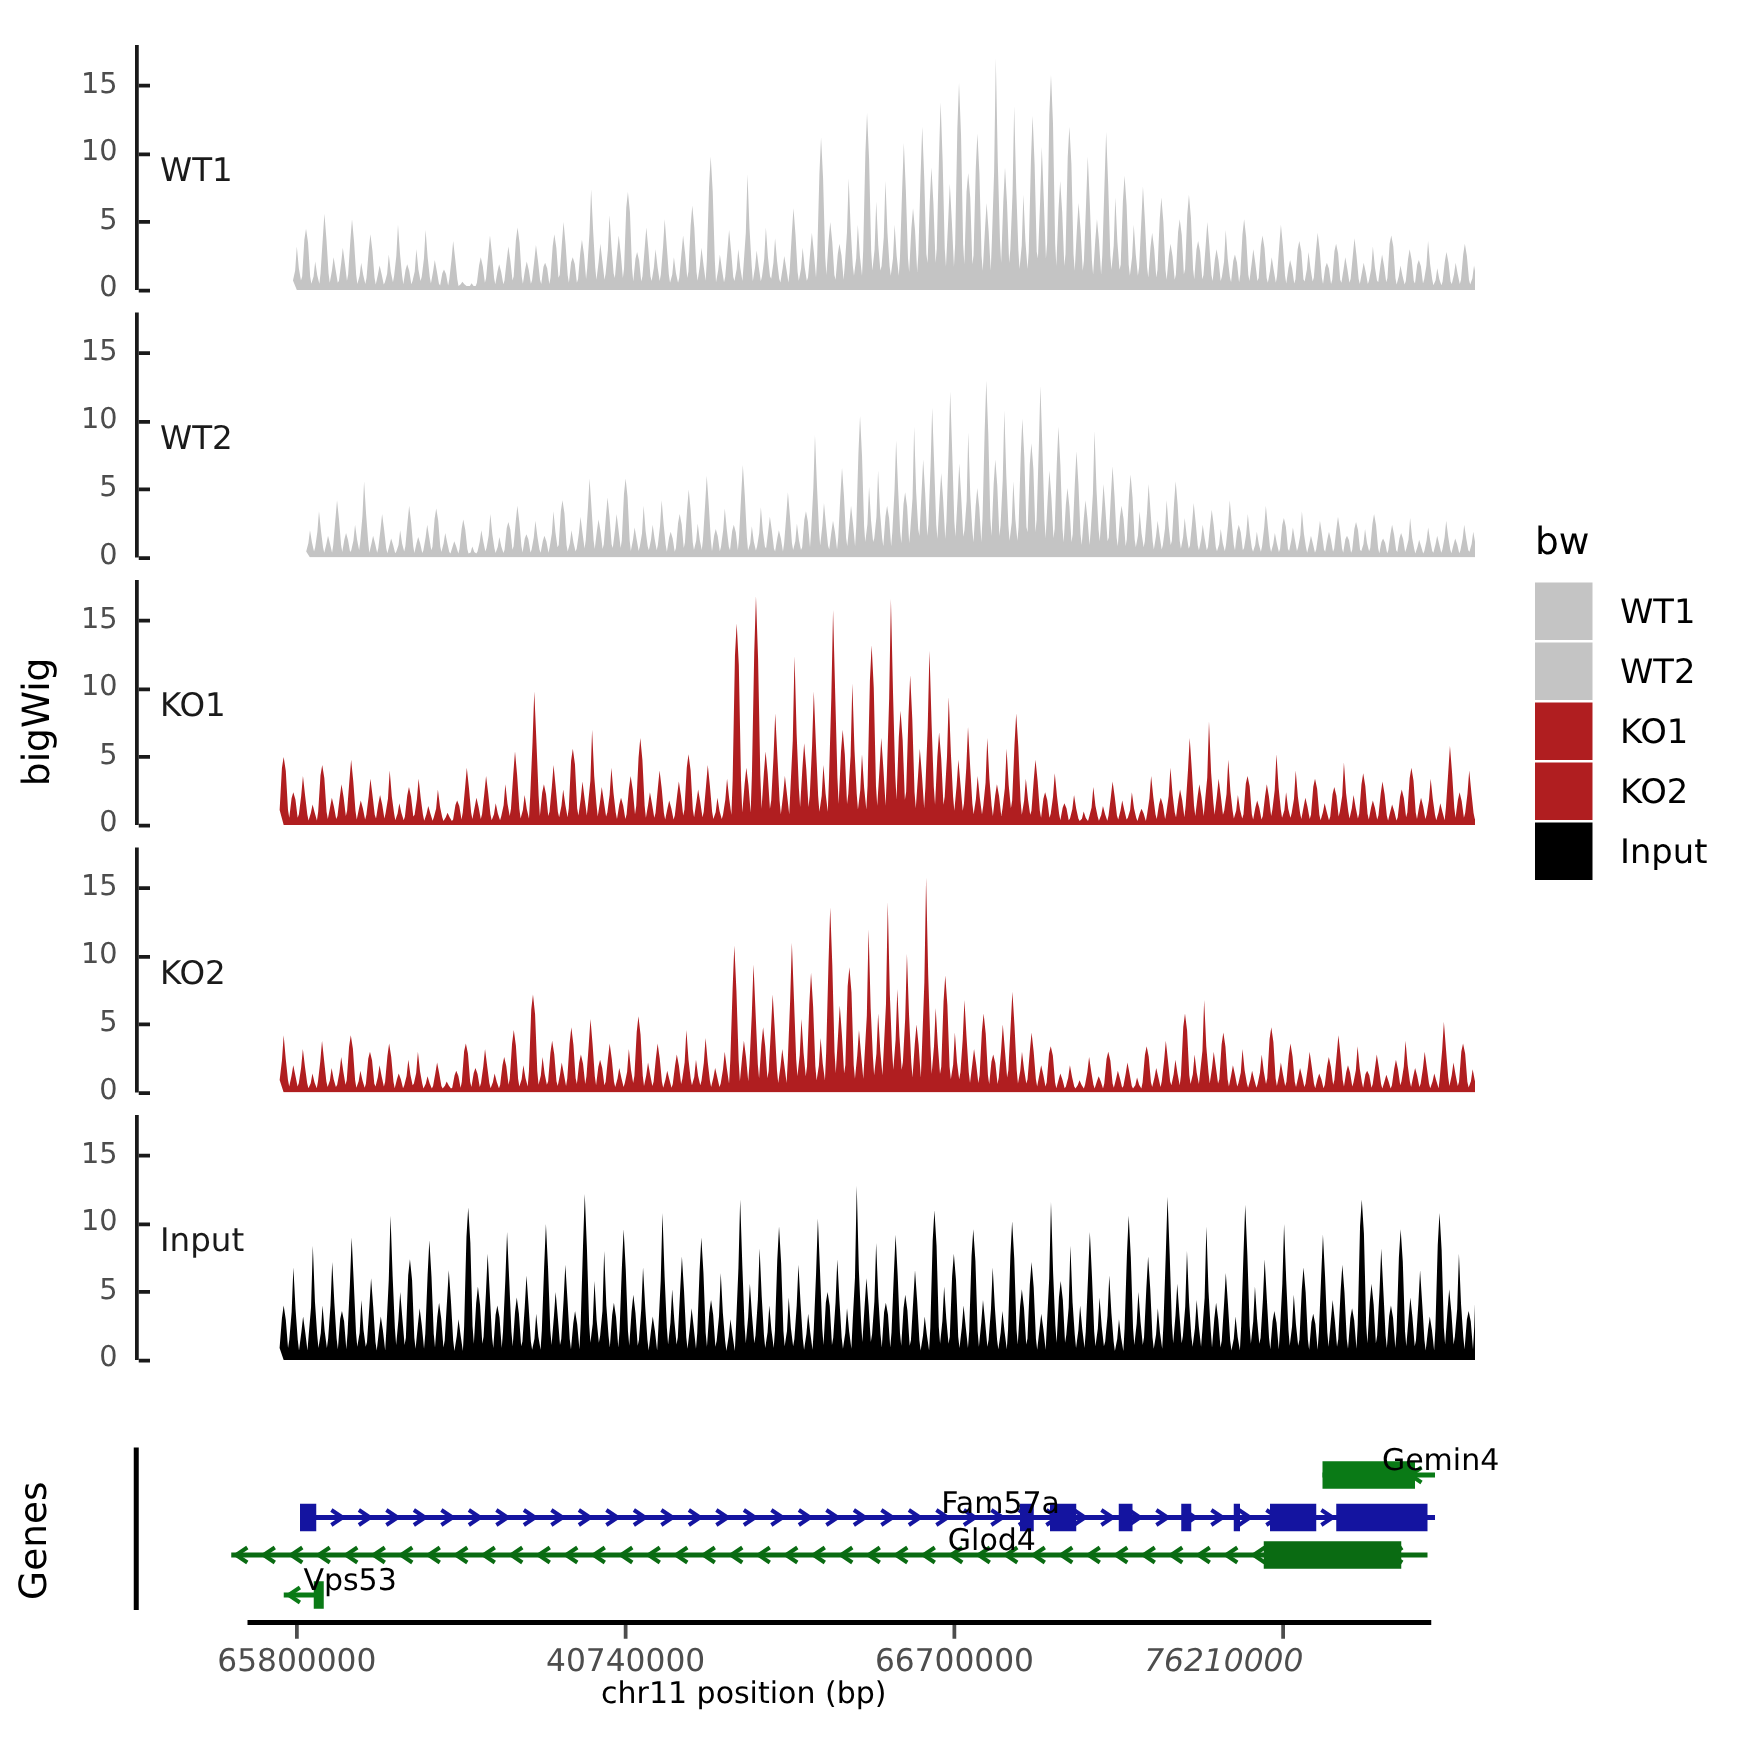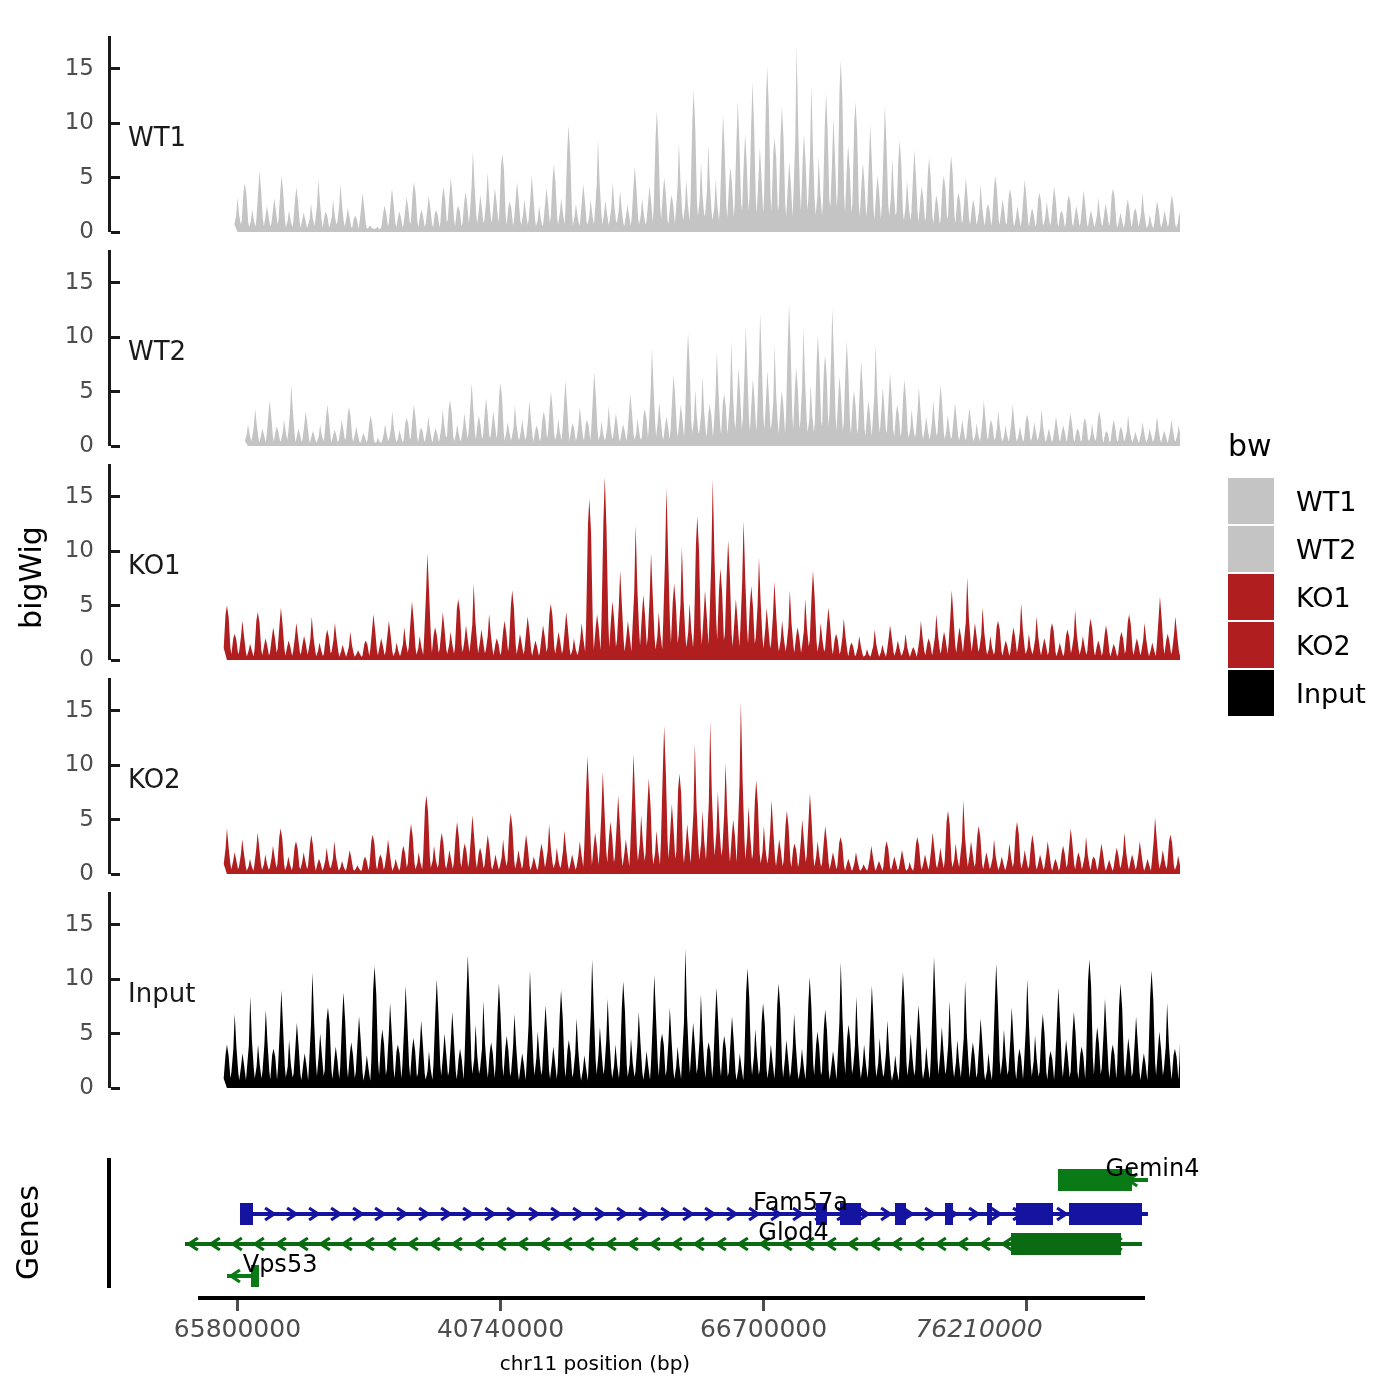--- a/index.html
+++ b/index.html
@@ -15,21 +15,21 @@
     position:absolute;
     font-size:30px;color:#000;
     transform-origin:50% 50%;
     white-space:nowrap;
   }
   .ylab.rot{transform:rotate(-90deg);}
 
   .xlab{
     position:absolute;
     left:0;width:1190px;text-align:center;
-    font-size:20px;color:#000;margin-top:11px;
+    font-size:24px;color:#000;
   }
 
   
   .panel{position:absolute;}
   .panel .axisline{
     position:absolute;left:0;top:0;width:3px;background:#1a1a1a;
   }
   .tick{
     position:absolute;width:9px;height:3px;background:#1a1a1a;left:3px;
   }
@@ -298,21 +298,21 @@
       <div class="xtick" style="left: 499.014px; top: 4px;"></div>
       <div class="xticklab" style="left: 410.514px; top: 18px; width: 180px;">40740000</div>
       <div class="xtick" style="left: 762.069px; top: 4px;"></div>
       <div class="xticklab" style="left: 673.569px; top: 18px; width: 180px;">66700000</div>
       <div class="xtick" style="left: 1025.12px; top: 4px;"></div>
       <div class="xticklab" style="left: 889px; top: 18px; width: 180px; font-style: italic;">76210000</div>
     </div>
 
   <div class="xlab" id="xlab" style="top:1340px;">chr11 position (bp)</div>
 
-  <div class="legend" id="legend" style="left:1228px;top:428px;">
+  <div class="legend" id="legend" style="left:1228px;top:416px;">
     <div class="legend-title">bw</div>
     <div id="legend-items">
         <div class="legend-row">
           <div class="legend-key" style="background: rgb(196, 196, 196);"></div>
           <div class="legend-text">WT1</div>
         </div>
         <div class="legend-row">
           <div class="legend-key" style="background: rgb(196, 196, 196);"></div>
           <div class="legend-text">WT2</div>
         </div>

